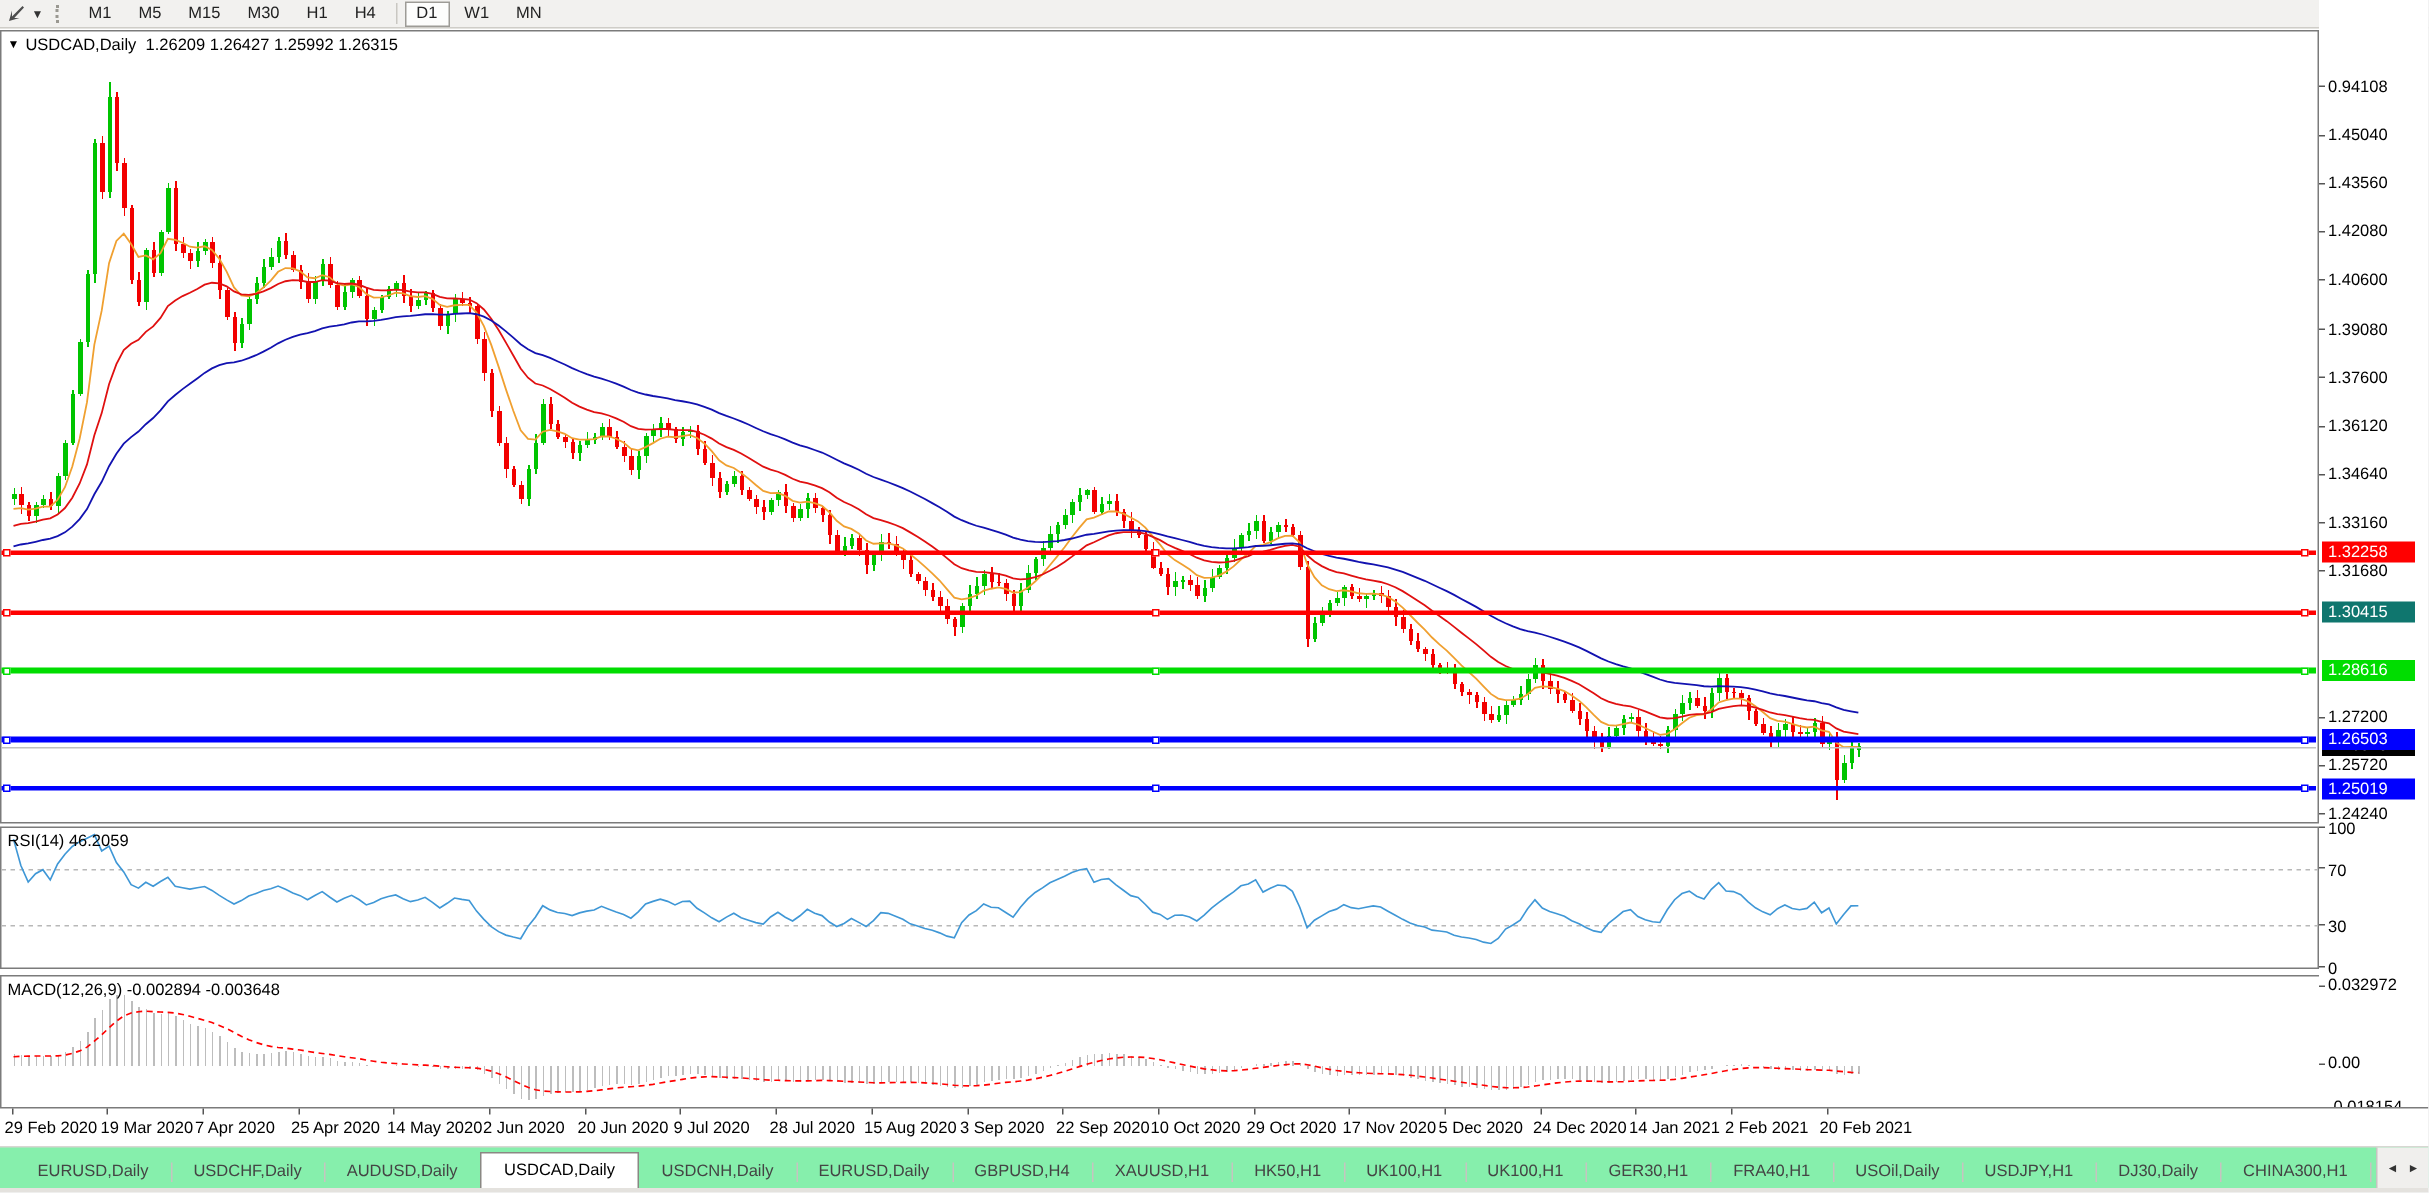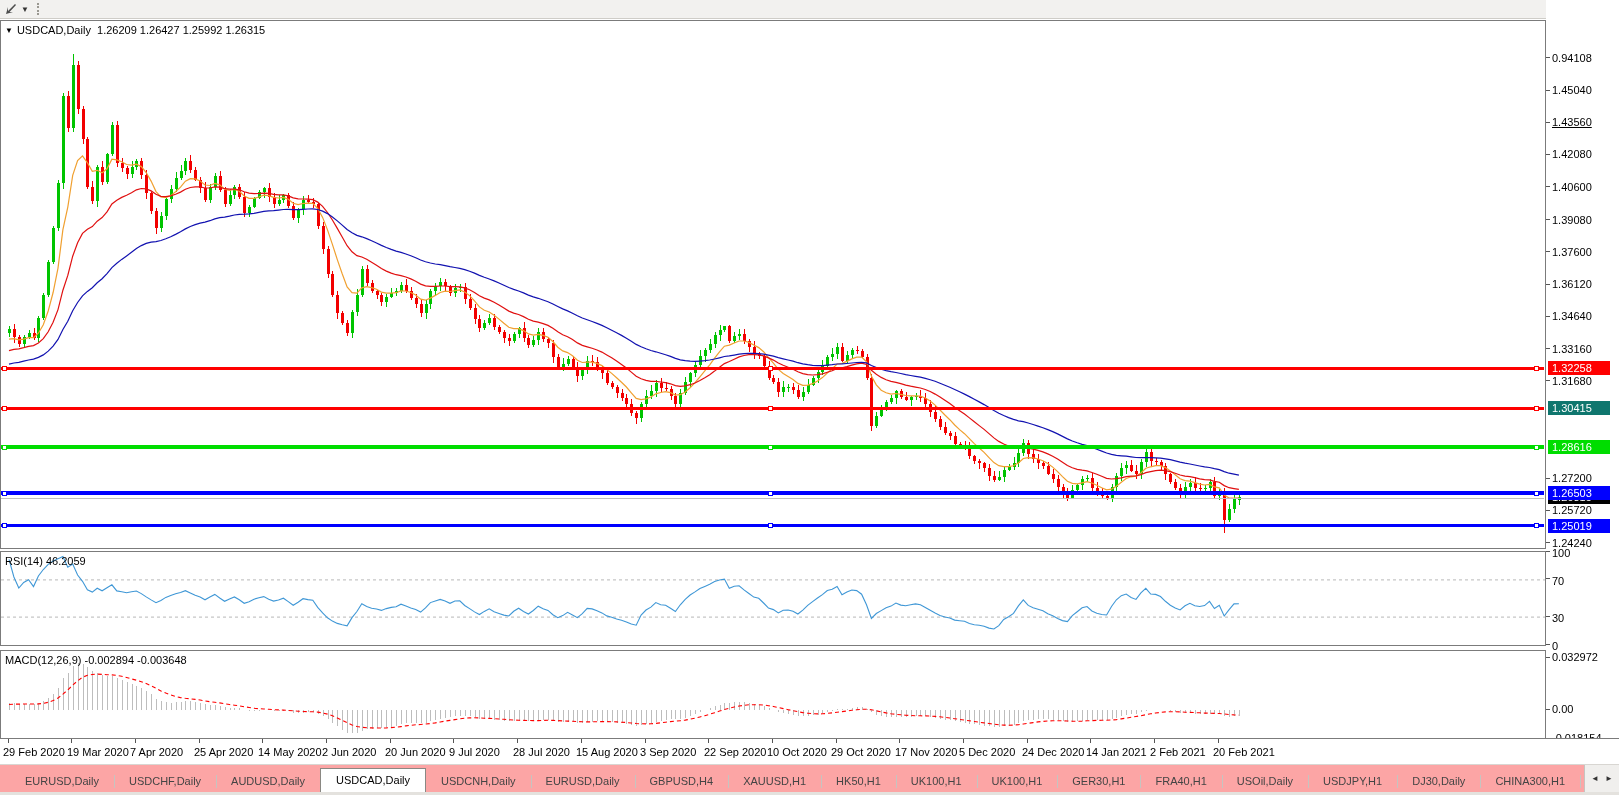--- a/index.html
+++ b/index.html
@@ -25,21 +25,21 @@
   .ydash{position:absolute;left:0px;width:4px;height:1px;background:#555;}
   .ptag{position:absolute;left:2px;width:62px;height:14px;line-height:14px;color:#fff;padding-left:4px;box-sizing:border-box;white-space:nowrap;overflow:hidden;}
   
   .lvl{position:absolute;left:1px;width:1543px;}
   .handle{position:absolute;width:5px;height:5px;background:#fff;box-sizing:border-box;}
   
   #dateaxis{position:absolute;left:0;top:738px;width:1619px;height:26px;background:#fff;border-top:1px solid #7b7b7b;}
   .dlabel{position:absolute;top:7px;color:#000;white-space:nowrap;}
   .dtick{position:absolute;top:0;width:1px;height:4px;background:#555;}
   
-  #tabbar{position:absolute;left:0;top:764px;width:1619px;height:28px;background:#fca5a5;
+  #tabbar{position:absolute;left:0;top:764px;width:1619px;height:28px;background:#86efac;
           border-top:1px solid #d8d6d2;display:flex;align-items:flex-end;padding-left:10px;box-sizing:border-box;overflow:hidden;}
   .tab{height:21px;line-height:21px;padding:0 15px;color:#444;white-space:nowrap;cursor:pointer;position:relative;}
   .tab.sep::before{content:"";position:absolute;left:0;top:4px;height:13px;width:1px;background:#c6c4c0;}
   .tab.active{background:#ffffff;border:1px solid #8a8883;border-bottom:none;height:23px;line-height:22px;color:#000;}
   #tabscroll{position:absolute;right:0;top:765px;height:27px;background:#f0efed;display:flex;align-items:center;
              border-left:1px solid #c6c4c0;padding:0 3px;}
   .scr{width:14px;height:16px;font-size:8px;color:#333;display:flex;align-items:center;justify-content:center;cursor:pointer;}
   #bottomstrip{position:absolute;left:0;top:792px;width:1619px;height:3px;background:#e4e2de;}
 </style>
 </head>
@@ -48,20 +48,32 @@
 <div id="app">
 
   <div id="toolbar">
     <span class="tb-icon">
       <svg width="13" height="13" viewBox="0 0 13 13">
         <path d="M11 1 L4 8 L4 4 L2 11 L9 9 L5.5 9 L12 2 Z" fill="#4d4d4d"></path>
       </svg>
     </span>
     <span class="tb-caret">▼</span>
     <span class="tb-grip"></span>
+    <span id="tf-buttons" style="display:flex;align-items:center;">
+        <span class="tf-btn">M1</span>
+        <span class="tf-btn">M5</span>
+        <span class="tf-btn">M15</span>
+        <span class="tf-btn">M30</span>
+        <span class="tf-btn">H1</span>
+        <span class="tf-btn">H4</span>
+        <span class="tb-sep"></span>
+        <span class="tf-btn active">D1</span>
+        <span class="tf-btn">W1</span>
+        <span class="tf-btn">MN</span>
+      </span>
   </div>
 
   <div class="pane" id="pane-main" style="top:20px;height:527px;">
     <div class="pane-label"><span class="tri">▼</span><span>USDCAD,Daily</span><span>  </span><span>1.26209 1.26427 1.25992 1.26315</span></div>
   <svg></svg>
       <svg width="1544" height="527">
         <g shape-rendering="crispEdges">
           <line x1="8.5" y1="304.50798521044095" x2="8.5" y2="315.8765440088623" stroke="#00c400" stroke-width="1"></line>
           <rect x="7" y="308.2260269373399" width="3" height="3.4391995389591443" fill="#00c400"></rect>
           <line x1="13.4" y1="303.37324981166046" x2="13.4" y2="321.6454787528781" stroke="#f20000" stroke-width="1"></line>
@@ -575,21 +587,21 @@
 
   <div class="pane" id="pane-rsi" style="top:551px;height:93px;">
     <div class="pane-label">RSI(14) 46.2059</div>
   <svg width="1544" height="93">
         <line x1="0" y1="27.900000000000006" x2="1544" y2="27.900000000000006" stroke="#b8b8b8" stroke-width="1" stroke-dasharray="3 3"></line>
         <line x1="0" y1="65.1" x2="1544" y2="65.1" stroke="#b8b8b8" stroke-width="1" stroke-dasharray="3 3"></line>
         <polyline points="8.0,7.4 12.9,25.0 17.8,36.0 22.7,30.5 27.6,27.8 32.5,34.6 37.4,24.0 42.3,17.5 47.2,12.3 52.1,9.1 57.0,6.8 61.9,4.4 66.8,15.3 71.7,12.1 76.6,23.0 81.5,29.3 86.4,37.8 91.3,40.1 96.2,36.2 101.1,38.8 106.0,35.7 110.9,32.8 115.8,38.9 120.7,39.8 125.6,40.7 130.5,39.8 135.4,39.0 140.3,41.6 145.2,44.9 150.1,47.9 155.0,50.7 159.9,48.4 164.8,45.4 169.7,43.6 174.6,41.7 179.5,40.5 184.4,38.7 189.3,40.9 194.2,43.3 199.1,45.1 204.0,47.8 208.9,45.0 213.8,42.4 218.7,46.0 223.6,49.3 228.5,46.9 233.4,44.9 238.3,47.7 243.2,51.3 248.1,49.7 253.0,47.2 257.9,45.7 262.8,44.6 267.7,47.2 272.6,49.1 277.5,48.0 282.4,46.2 287.3,49.6 292.2,53.3 297.1,50.2 302.0,46.7 306.9,47.6 311.8,48.3 316.7,55.4 321.6,60.9 326.5,65.8 331.4,69.1 336.3,71.4 341.2,72.7 346.1,73.8 351.0,65.6 355.9,59.5 360.8,51.8 365.7,54.6 370.6,56.3 375.5,57.0 380.4,58.4 385.3,56.6 390.2,55.4 395.1,54.7 400.0,52.2 404.9,54.1 409.8,56.0 414.7,57.6 419.6,60.1 424.5,55.9 429.4,50.6 434.3,48.9 439.2,47.4 444.1,48.9 449.0,51.3 453.9,49.0 458.8,48.8 463.7,53.5 468.6,56.6 473.5,59.9 478.4,62.5 483.3,59.4 488.2,56.8 493.1,59.8 498.0,61.5 502.9,63.1 507.8,64.0 512.7,59.3 517.6,56.2 522.5,59.5 527.4,62.0 532.3,58.5 537.2,54.2 542.1,56.8 547.0,58.4 551.9,62.7 556.8,65.7 561.7,63.6 566.6,60.3 571.5,62.9 576.4,65.7 581.3,61.7 586.2,56.4 591.1,56.9 596.0,58.8 600.9,60.9 605.8,63.9 610.7,65.3 615.6,67.0 620.5,68.2 625.4,69.9 630.3,72.1 635.2,73.2 640.1,63.1 645.0,58.0 649.9,55.1 654.8,50.6 659.7,52.8 664.6,53.2 669.5,56.3 674.4,59.5 679.3,52.8 684.2,47.3 689.1,43.0 694.0,39.9 698.9,36.5 703.8,34.4 708.7,32.2 713.6,29.6 718.5,28.0 723.4,27.1 728.3,36.2 733.2,34.3 738.1,33.8 743.0,37.9 747.9,41.5 752.8,45.1 757.7,46.3 762.6,51.0 767.5,56.1 772.4,57.6 777.3,60.9 782.2,58.2 787.1,58.0 792.0,59.3 796.9,62.0 801.8,58.1 806.7,53.4 811.6,49.6 816.5,46.0 821.4,42.6 826.3,38.5 831.2,37.3 836.1,34.5 841.0,42.7 845.9,40.1 850.8,38.0 855.7,38.6 860.6,42.2 865.5,52.8 870.4,66.5 875.3,61.5 880.2,58.6 885.1,55.7 890.0,54.1 894.9,51.1 899.8,53.1 904.7,53.8 909.6,52.8 914.5,51.9 919.4,52.7 924.3,55.5 929.2,58.2 934.1,60.9 939.0,63.4 943.9,65.0 948.8,66.0 953.7,68.1 958.6,68.7 963.5,69.3 968.4,71.5 973.3,72.7 978.2,73.3 983.1,74.3 988.0,76.1 992.9,77.0 997.8,73.6 1002.7,67.4 1007.6,64.7 1012.5,61.4 1017.4,53.9 1022.3,47.9 1027.2,53.4 1032.1,55.7 1037.0,57.2 1041.9,58.8 1046.8,61.8 1051.7,63.8 1056.6,66.5 1061.5,68.6 1066.4,69.6 1071.3,63.6 1076.2,59.7 1081.1,55.7 1086.0,54.5 1090.9,59.0 1095.8,61.2 1100.7,62.5 1105.6,63.0 1110.5,54.5 1115.4,47.8 1120.3,43.7 1125.2,42.1 1130.1,45.5 1135.0,47.4 1139.9,40.9 1144.8,36.4 1149.7,42.0 1154.6,42.4 1159.5,44.5 1164.4,49.3 1169.3,53.2 1174.2,55.9 1179.1,57.9 1184.0,53.8 1188.9,51.3 1193.8,53.7 1198.7,54.5 1203.6,53.6 1208.5,49.4 1213.4,56.5 1218.3,53.3 1223.2,64.0 1228.1,57.6 1233.0,51.9 1237.9,51.8" fill="none" stroke="#3f97d6" stroke-width="1.1"></polyline>
       </svg>
     </div>
 
-  <div class="pane" id="pane-macd" style="top:650px;height:89px;">
+  <div class="pane" id="pane-macd" style="top:650px;height:89px;padding-left:20px;">
     <div class="pane-label">MACD(12,26,9) -0.002894 -0.003648</div>
   <svg width="1544" height="89">
         <g shape-rendering="crispEdges">
           <line x1="8.5" y1="59.33333333333334" x2="8.5" y2="51.91470971349811" stroke="#bdbdbd" stroke-width="1"></line>
           <line x1="13.4" y1="59.33333333333334" x2="13.4" y2="52.08587723302238" stroke="#bdbdbd" stroke-width="1"></line>
           <line x1="18.3" y1="59.33333333333334" x2="18.3" y2="52.69702446607199" stroke="#bdbdbd" stroke-width="1"></line>
           <line x1="23.200000000000003" y1="59.33333333333334" x2="23.200000000000003" y2="52.846029856103534" stroke="#bdbdbd" stroke-width="1"></line>
           <line x1="28.1" y1="59.33333333333334" x2="28.1" y2="52.79044455926398" stroke="#bdbdbd" stroke-width="1"></line>
           <line x1="33" y1="59.33333333333334" x2="33" y2="53.118116751243754" stroke="#bdbdbd" stroke-width="1"></line>
           <line x1="37.900000000000006" y1="59.33333333333334" x2="37.900000000000006" y2="52.2848900839883" stroke="#bdbdbd" stroke-width="1"></line>
@@ -842,21 +854,21 @@
         <polyline points="8.0,53.5 12.9,53.2 17.8,53.1 22.7,53.0 27.6,53.0 32.5,53.0 37.4,52.9 42.3,52.4 47.2,51.3 52.1,49.6 57.0,47.1 61.9,43.1 66.8,38.9 71.7,34.2 76.6,29.8 81.5,26.3 86.4,24.3 91.3,23.5 96.2,23.1 101.1,23.4 106.0,23.7 110.9,23.9 115.8,24.4 120.7,25.3 125.6,26.5 130.5,27.9 135.4,29.2 140.3,30.7 145.2,32.6 150.1,34.7 155.0,37.3 159.9,39.9 164.8,42.1 169.7,44.0 174.6,45.5 179.5,46.6 184.4,47.3 189.3,47.8 194.2,48.4 199.1,49.0 204.0,49.9 208.9,50.7 213.8,51.3 218.7,51.9 223.6,52.7 228.5,53.5 233.4,54.2 238.3,54.8 243.2,55.7 248.1,56.5 253.0,57.2 257.9,57.7 262.8,58.0 267.7,58.3 272.6,58.6 277.5,58.9 282.4,59.1 287.3,59.4 292.2,59.8 297.1,60.2 302.0,60.5 306.9,60.7 311.8,60.8 316.7,61.1 321.6,61.9 326.5,63.1 331.4,64.8 336.3,66.9 341.2,69.3 346.1,71.7 351.0,73.9 355.9,75.5 360.8,76.3 365.7,76.7 370.6,76.9 375.5,77.0 380.4,77.0 385.3,76.9 390.2,76.6 395.1,76.2 400.0,75.6 404.9,74.9 409.8,74.3 414.7,73.8 419.6,73.5 424.5,73.1 429.4,72.6 434.3,71.9 439.2,71.0 444.1,70.1 449.0,69.4 453.9,68.6 458.8,67.8 463.7,67.2 468.6,66.9 473.5,66.8 478.4,66.9 483.3,67.2 488.2,67.4 493.1,67.6 498.0,68.0 502.9,68.3 507.8,68.8 512.7,69.1 517.6,69.2 522.5,69.4 527.4,69.5 532.3,69.6 537.2,69.6 542.1,69.4 547.0,69.3 551.9,69.4 556.8,69.6 561.7,69.9 566.6,70.1 571.5,70.3 576.4,70.6 581.3,70.8 586.2,70.9 591.1,70.8 596.0,70.7 600.9,70.6 605.8,70.6 610.7,70.7 615.6,70.9 620.5,71.2 625.4,71.5 630.3,72.0 635.2,72.5 640.1,72.8 645.0,72.9 649.9,72.8 654.8,72.4 659.7,71.8 664.6,71.2 669.5,70.6 674.4,70.2 679.3,69.7 684.2,69.1 689.1,68.2 694.0,67.2 698.9,66.0 703.8,64.7 708.7,63.2 713.6,61.7 718.5,60.1 723.4,58.5 728.3,57.2 733.2,56.0 738.1,55.0 743.0,54.3 747.9,53.8 752.8,53.7 757.7,53.7 762.6,54.0 767.5,54.7 772.4,55.5 777.3,56.5 782.2,57.6 787.1,58.7 792.0,59.7 796.9,60.7 801.8,61.6 806.7,62.2 811.6,62.7 816.5,62.9 821.4,62.8 826.3,62.4 831.2,61.9 836.1,61.2 841.0,60.6 845.9,60.0 850.8,59.3 855.7,58.8 860.6,58.3 865.5,58.2 870.4,58.8 875.3,59.8 880.2,60.9 885.1,61.9 890.0,62.7 894.9,63.3 899.8,63.8 904.7,64.2 909.6,64.5 914.5,64.7 919.4,64.8 924.3,64.9 929.2,65.1 934.1,65.4 939.0,65.8 943.9,66.4 948.8,67.0 953.7,67.7 958.6,68.4 963.5,69.1 968.4,69.8 973.3,70.5 978.2,71.2 983.1,71.9 988.0,72.5 992.9,73.2 997.8,73.8 1002.7,74.1 1007.6,74.2 1012.5,74.1 1017.4,73.7 1022.3,73.0 1027.2,72.3 1032.1,71.6 1037.0,70.9 1041.9,70.4 1046.8,70.0 1051.7,69.7 1056.6,69.7 1061.5,69.8 1066.4,70.0 1071.3,70.2 1076.2,70.2 1081.1,70.1 1086.0,69.8 1090.9,69.6 1095.8,69.4 1100.7,69.3 1105.6,69.2 1110.5,69.0 1115.4,68.6 1120.3,67.9 1125.2,67.1 1130.1,66.3 1135.0,65.5 1139.9,64.7 1144.8,63.7 1149.7,62.8 1154.6,62.0 1159.5,61.4 1164.4,60.9 1169.3,60.7 1174.2,60.7 1179.1,60.9 1184.0,61.2 1188.9,61.4 1193.8,61.6 1198.7,61.8 1203.6,62.1 1208.5,62.2 1213.4,62.4 1218.3,62.5 1223.2,63.0 1228.1,63.5 1233.0,63.9 1237.9,64.1" fill="none" stroke="#ff0000" stroke-width="1.1" stroke-dasharray="4 3"></polyline>
       </svg>
     </div>
 
   <div id="yaxis">
       <div class="ydash" style="top: 57px;"></div>
       <div class="ytick" style="top: 52px;">0.94108</div>
       <div class="ydash" style="top: 90px;"></div>
       <div class="ytick" style="top: 84px;">1.45040</div>
       <div class="ydash" style="top: 122px;"></div>
-      <div class="ytick" style="top: 116px; text-decoration: underline;">1.43560</div>
+      <div class="ytick" style="top: 116px;">1.43560</div>
       <div class="ydash" style="top: 154px;"></div>
       <div class="ytick" style="top: 148px;">1.42080</div>
       <div class="ydash" style="top: 186px;"></div>
       <div class="ytick" style="top: 181px;">1.40600</div>
       <div class="ydash" style="top: 219px;"></div>
       <div class="ytick" style="top: 214px;">1.39080</div>
       <div class="ydash" style="top: 251px;"></div>
       <div class="ytick" style="top: 246px;">1.37600</div>
       <div class="ydash" style="top: 284px;"></div>
       <div class="ytick" style="top: 278px;">1.36120</div>

